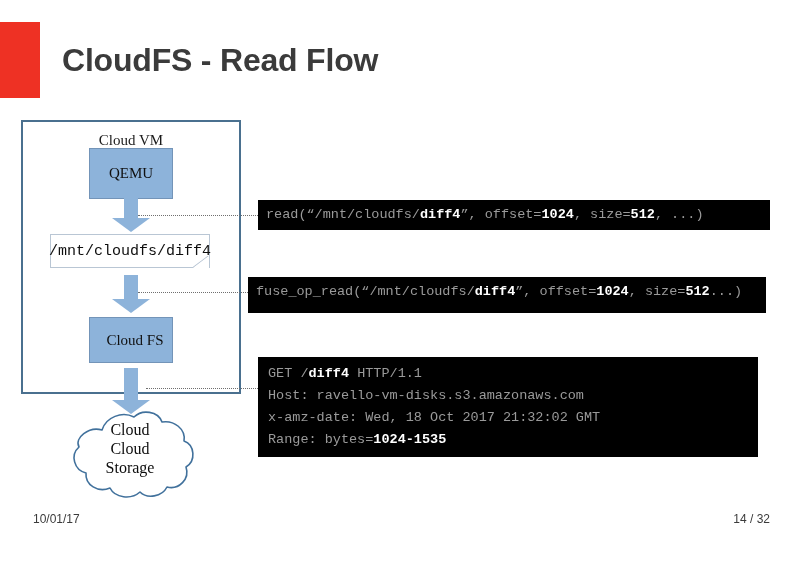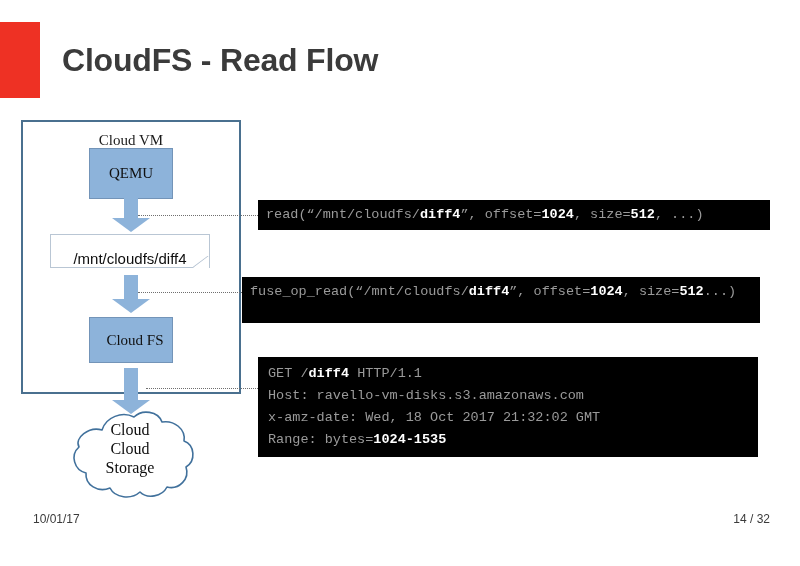--- a/index.html
+++ b/index.html
@@ -92,23 +92,23 @@
   #path-note {
     position: absolute;
     left: 50px;
     top: 234px;
     width: 160px;
     height: 34px;
     background: #ffffff;
     border: 1px solid #b9c6d4;
     box-sizing: border-box;
     display: flex;
-    align-items: flex-end;
+    align-items: center;
     justify-content: center;
-    font-family: Liberation Sans, sans-serif;
+    font-family: Liberation Mono, monospace;
     font-size: 15px;
     color: #0d0d0d;
   }
   #path-note-fold {
     position: absolute;
     left: 193px;
     top: 256px;
     width: 16px;
     height: 12px;
     overflow: hidden;
@@ -214,24 +214,24 @@
     font-weight: bold;
   }
   #code-read {
     left: 258px;
     top: 200px;
     width: 512px;
     height: 30px;
     padding: 5px 0 0 8px;
   }
   #code-fuse {
-    left: 242px;
+    left: 248px;
     top: 277px;
     width: 518px;
-    height: 46px;
+    height: 36px;
     padding: 5px 0 0 8px;
   }
   #code-http {
     left: 258px;
     top: 336px;
     width: 500px;
     height: 100px;
     padding: 6px 0 0 10px;
     line-height: 22px;
     margin-top: 21px;

